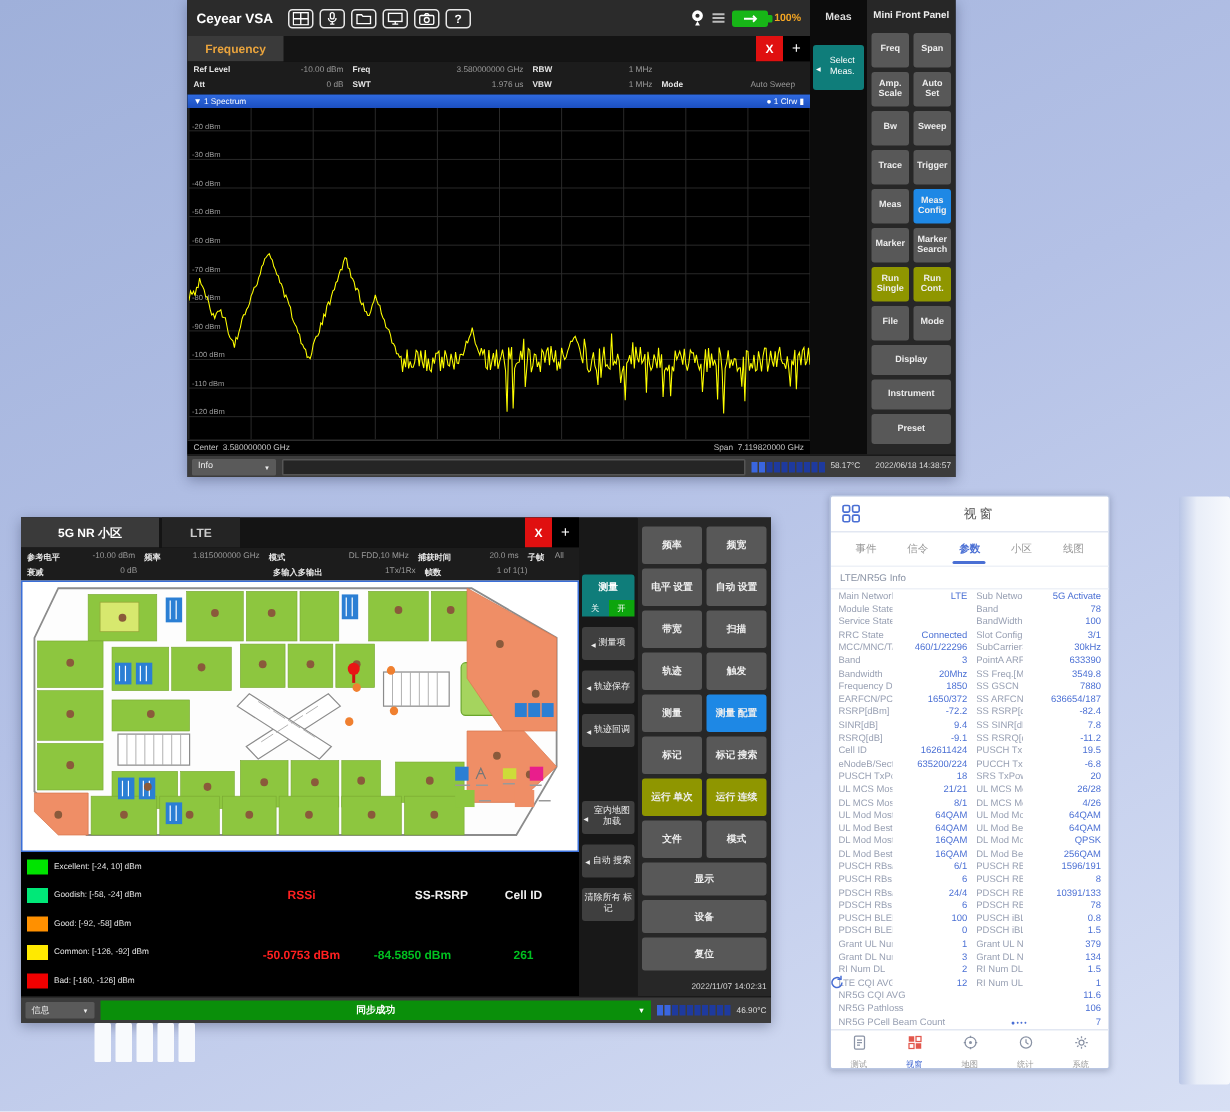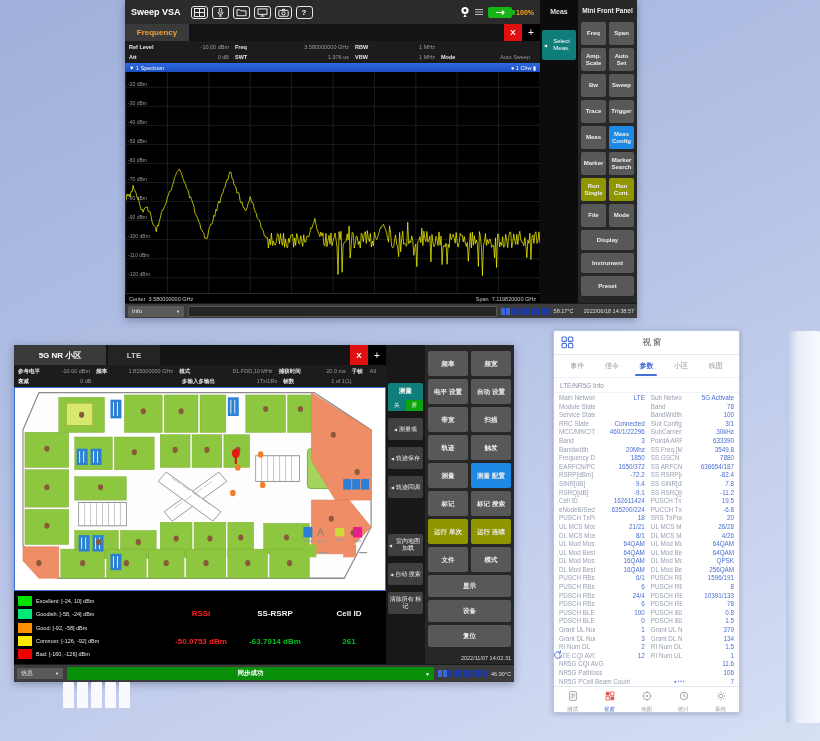--- a/index.html
+++ b/index.html
@@ -60,21 +60,21 @@
   
   .nr{left:14px;top:345px;width:500px;height:337px;display:flex;flex-direction:column;background:#000;box-shadow:0 2px 8px rgba(20,30,60,.35)}
   .nr-top{display:flex;flex:1;min-height:0}
   .nr-main{width:372px;display:flex;flex-direction:column}
   .nr-tabbar{height:20px;background:#141414;display:flex;align-items:stretch}
   .nr-tab1{width:92px;background:#3a3a3a;color:#fff;font-size:8px;font-weight:bold;display:flex;align-items:center;justify-content:center}
   .nr-tab2{width:52px;background:#242424;color:#ccc;font-size:8px;font-weight:bold;display:flex;align-items:center;justify-content:center;margin-left:2px}
   .nr-params{background:#1c1c1c;padding:1px 4px}
   .nr-map{flex:1;min-height:0;background:#fff;border:1px solid #3a6fd8}
   .nr-map svg{width:100%;height:100%;display:block}
-  .nr-info{height:73px;background:#000;display:flex}
+  .nr-info{height:96px;background:#000;display:flex}
   .legend{width:150px;padding:5px 4px;display:flex;flex-direction:column;justify-content:space-between}
   .lg-row{display:flex;align-items:center;gap:4px}
   .lg-sq{width:14px;height:10px}
   .lg-txt{color:#e8e8e8;font-size:5.5px;white-space:nowrap}
   .metrics{flex:1;display:flex;flex-direction:column;justify-content:space-around;padding:8px 0}
   .m-row{display:flex}
   .m-cell{flex:1;text-align:center;font-size:8px;font-weight:bold}
   .nr-side{width:39px;background:#181818;display:flex;flex-direction:column;padding:38px 2px 0}
   .side-meas{height:17px;background:#0f7d7a;color:#fff;font-size:6.5px;font-weight:bold;display:flex;align-items:center;justify-content:center;border-radius:2px 2px 0 0}
   .side-toggle{height:11px;display:flex}
@@ -119,21 +119,21 @@
 </style>
 </head>
 <body>
 
 <div class="abs strip"></div>
 
 <div class="abs vsa">
   <div class="vsa-top">
     <div class="vsa-main">
       <div class="vsa-titlebar">
-        <span class="vsa-title">Sweep VSA</span>
+        <span class="vsa-title">Ceyear VSA</span>
         <span class="tbox">
             <svg viewBox="0 0 12 10">
               <rect x="0.5" y="0.5" width="11" height="9" fill="none" stroke="#fff"></rect>
               <path d="M6 0.5v9M0.5 5h11" stroke="#fff"></path>
             </svg>
           </span>
         <span class="tbox">
             <svg viewBox="0 0 12 10">
               <rect x="4.6" y="0.5" width="2.8" height="4.6" rx="1.4" fill="none" stroke="#fff"></rect>
               <path d="M3.2 4.4a2.8 2.8 0 0 0 5.6 0M6 7.2v1.4M4.4 9h3.2" fill="none" stroke="#fff"></path>
@@ -479,26 +479,26 @@
               <span class="lg-txt">Common: [-126, -92] dBm</span>
             </div>
             <div class="lg-row">
               <span class="lg-sq" style="background: rgb(240, 0, 0);"></span>
               <span class="lg-txt">Bad: [-160, -126] dBm</span>
             </div>
           </div>
         <div class="metrics">
           <div class="m-row" id="nr-metrics-h">
               <div class="m-cell" style="color: rgb(255, 32, 32);">RSSi</div>
-              <div class="m-cell" style="color: rgb(240, 240, 240);">SS-RSRP</div>
+              <div class="m-cell" style="color: rgb(240, 240, 240); text-align: right;">SS-RSRP</div>
               <div class="m-cell" style="color: rgb(240, 240, 240);">Cell ID</div>
             </div>
           <div class="m-row" id="nr-metrics-v">
               <div class="m-cell" style="color: rgb(255, 32, 32);">-50.0753 dBm</div>
-              <div class="m-cell" style="color: rgb(0, 192, 32);">-63.7914 dBm</div>
+              <div class="m-cell" style="color: rgb(0, 192, 32);">-84.5850 dBm</div>
               <div class="m-cell" style="color: rgb(0, 192, 32);">261</div>
             </div>
         </div>
       </div>
     </div>
     <div class="nr-side">
       <div class="side-meas">测量</div>
       <div class="side-toggle">
         <span class="tg off">关</span>
         <span class="tg on">开</span>

